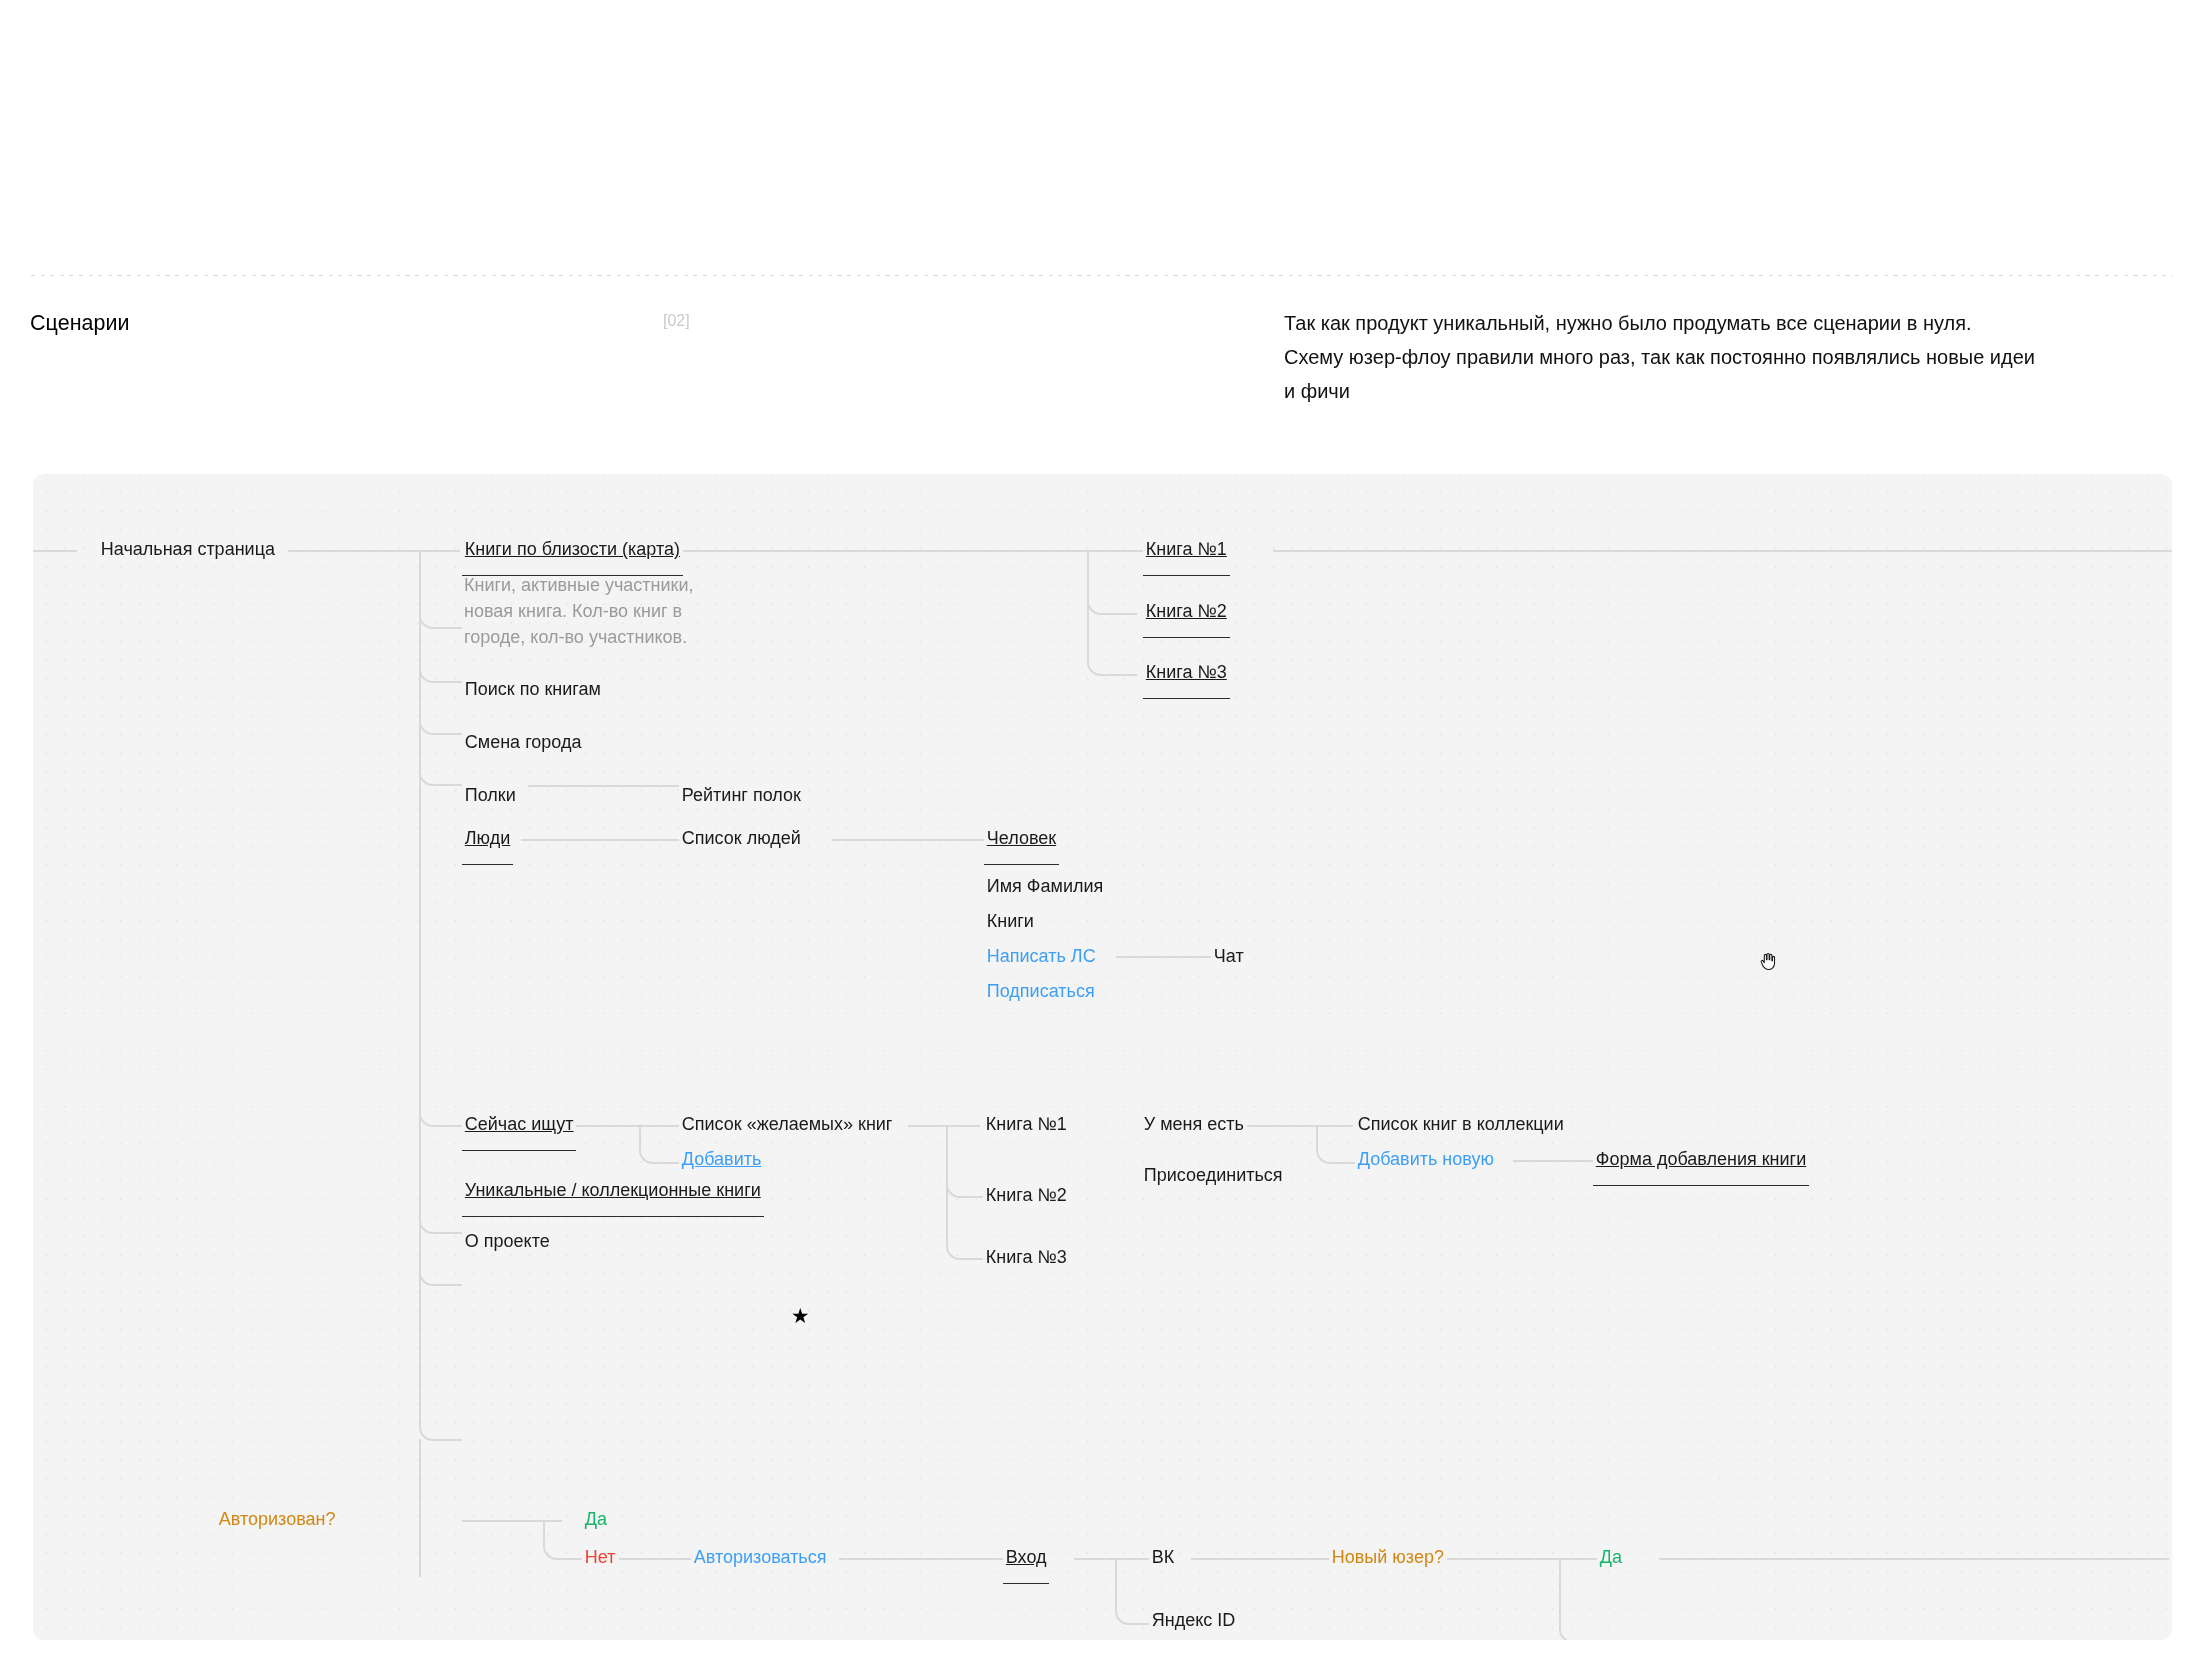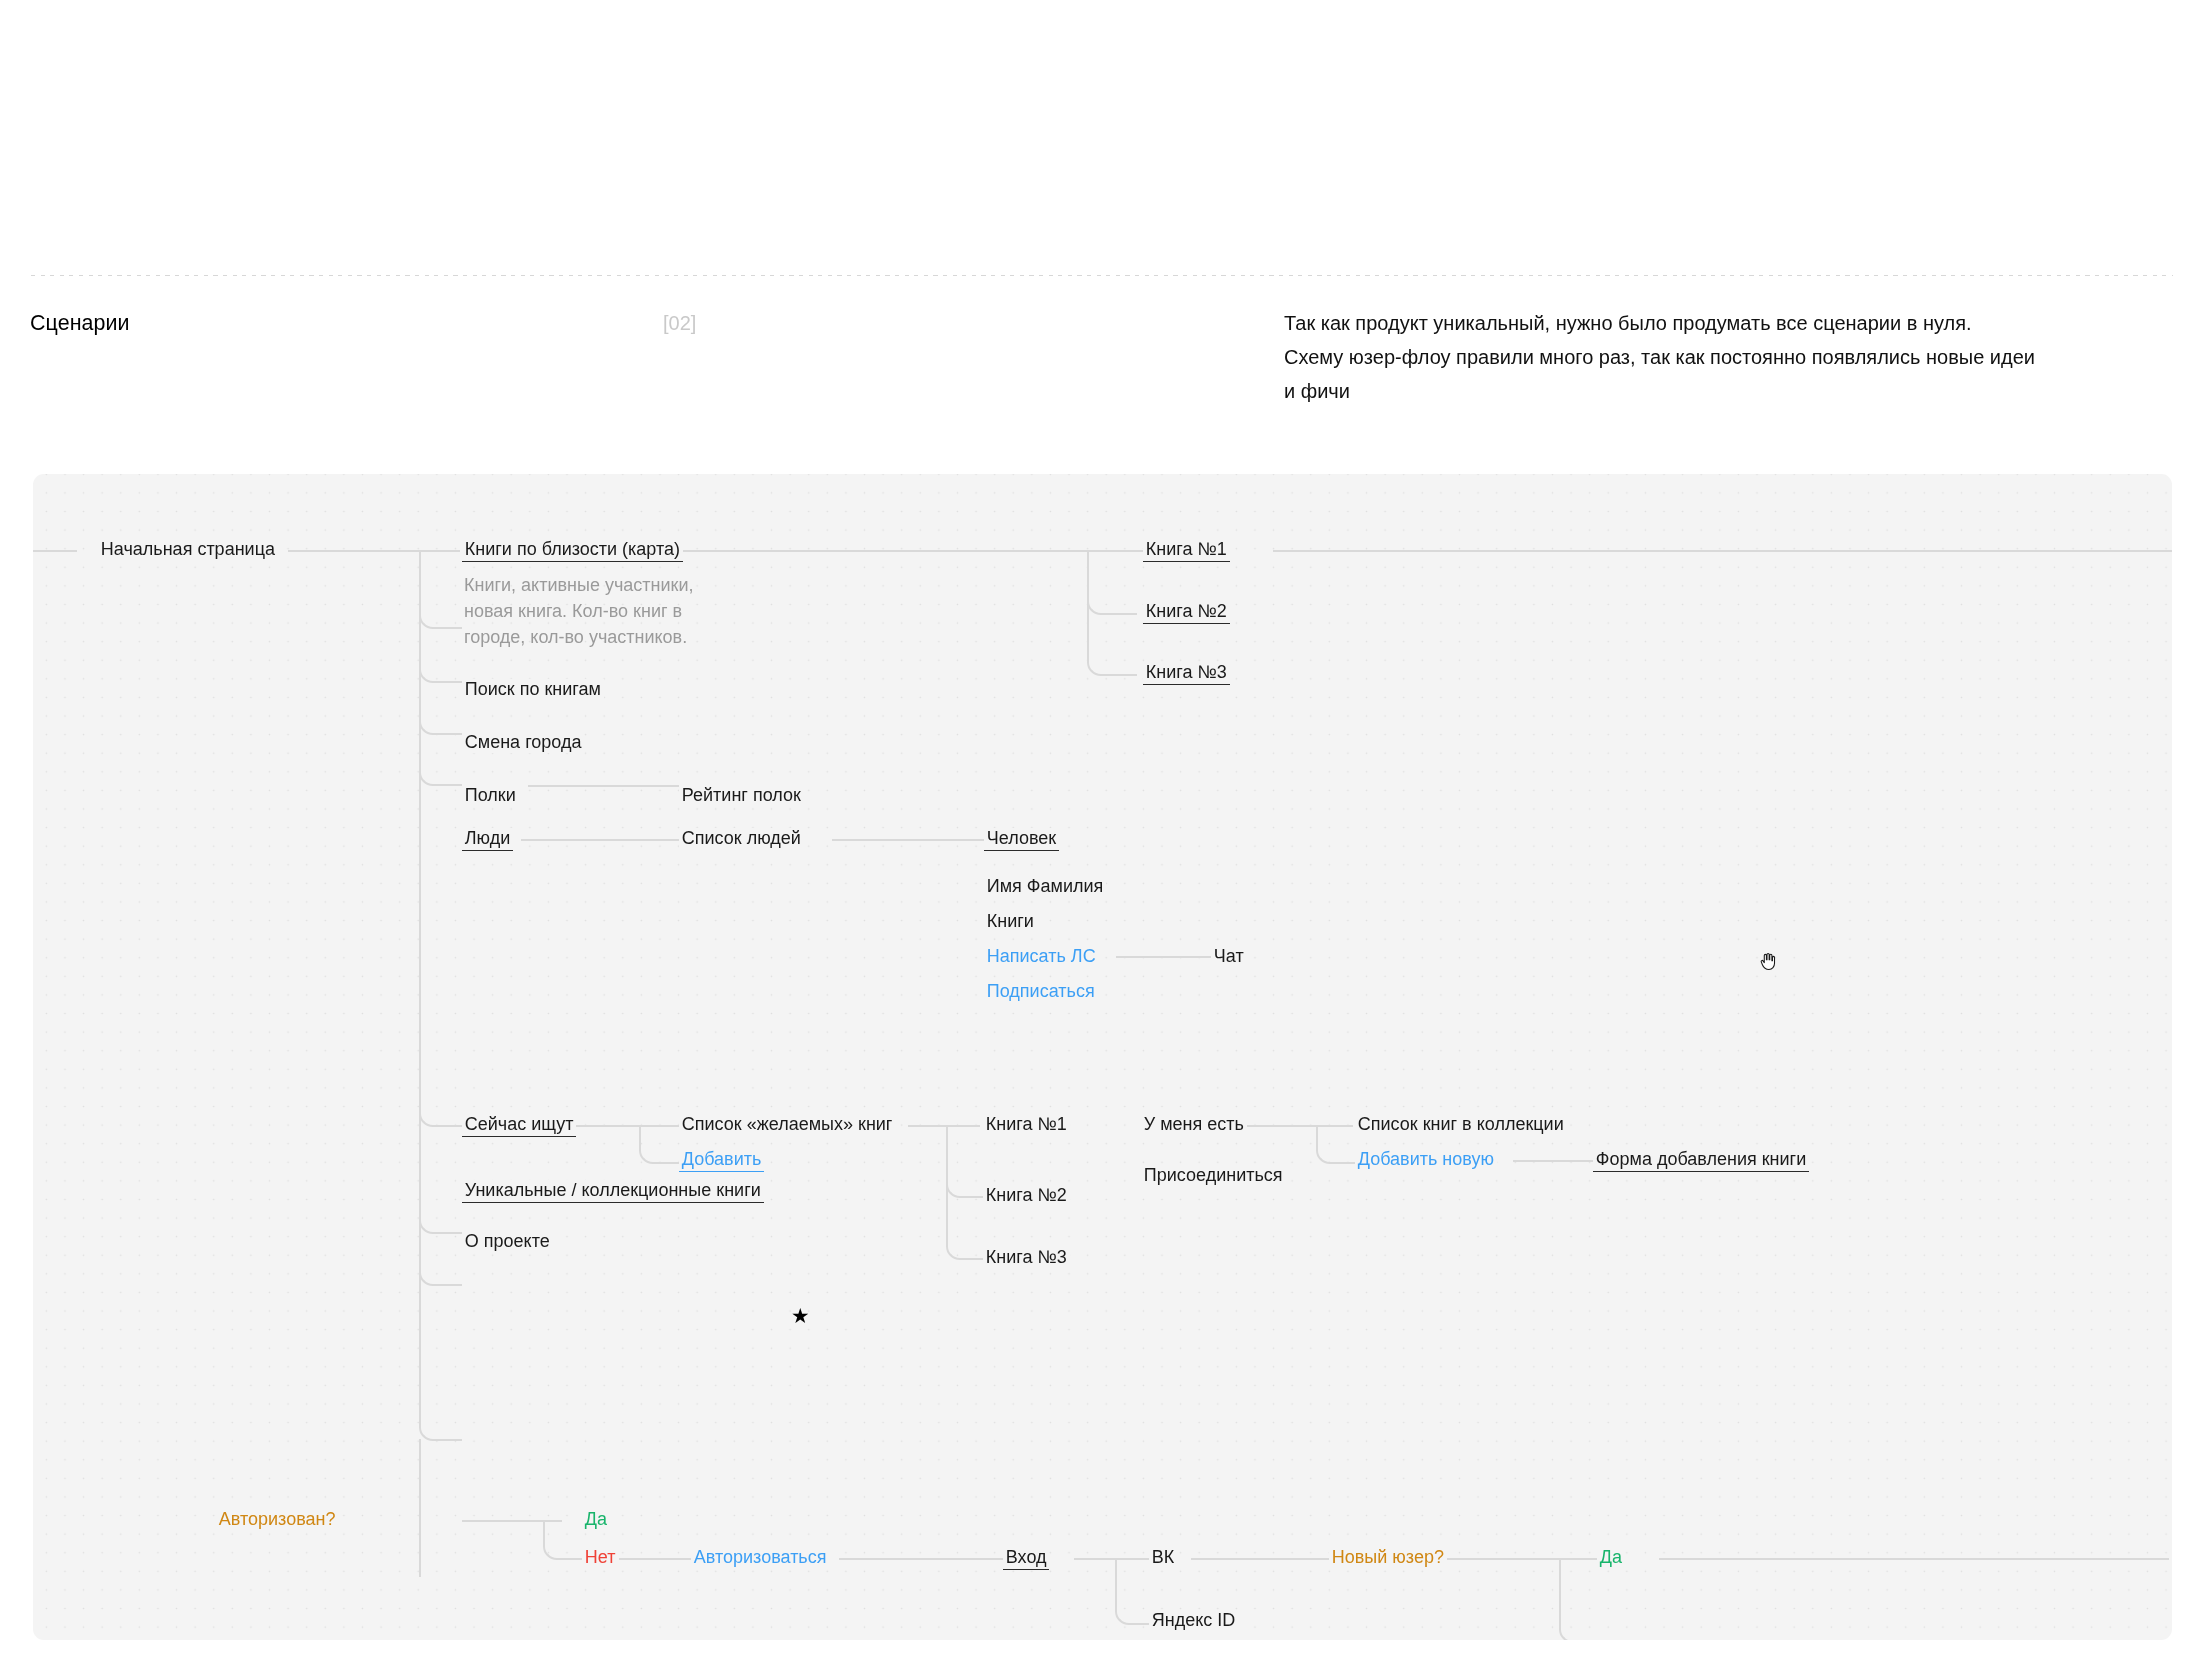--- a/index.html
+++ b/index.html
@@ -18,21 +18,21 @@
     background-image:repeating-linear-gradient(to right,#d7d7d7 0 4.1px,transparent 4.1px 9.6px);
   }
 
   
   .sec-title{
     position:absolute;left:30px;top:311px;
     font-size:21.4px;color:#000;letter-spacing:0.1px;white-space:nowrap;
   }
   .sec-num{
     position:absolute;left:663px;top:312px;
-    font-size:20px;color:#c9c9c9;white-space:nowrap;
+    font-size:16px;color:#c9c9c9;white-space:nowrap;
   }
   .sec-desc{
     position:absolute;left:1284px;top:306px;width:751px;
     font-size:20px;line-height:34px;color:#111;
   }
 
   
   .canvas{
     position:absolute;left:33px;top:474px;
     width:2139px;height:1166px;
@@ -51,21 +51,21 @@
   .n{
     position:absolute;
     font-size:18px;
     line-height:20.7px;
     color:#1a1a1a;
     white-space:nowrap;
     background:#f4f4f4;
     padding:0 2.8px;
     z-index:3;
   }
-  .n.u{ border-bottom:1.4px solid #2b2b2b; padding-bottom:1px; }
+  .n.u{ border-bottom:1.4px solid #2b2b2b; padding-bottom:15px;text-decoration:underline; }
   .n.blue{ color:#3c9ff5; }
   .n.blue.u{ border-bottom-color:#3c9ff5; }
   .n.green{ color:#18b46b; }
   .n.red{ color:#ef4136; }
   .n.orange{ color:#d08713; }
   .n.muted{
     color:#9a9a9a;white-space:normal;line-height:26px;font-size:18px;
     padding:0;background:transparent;
   }
 

